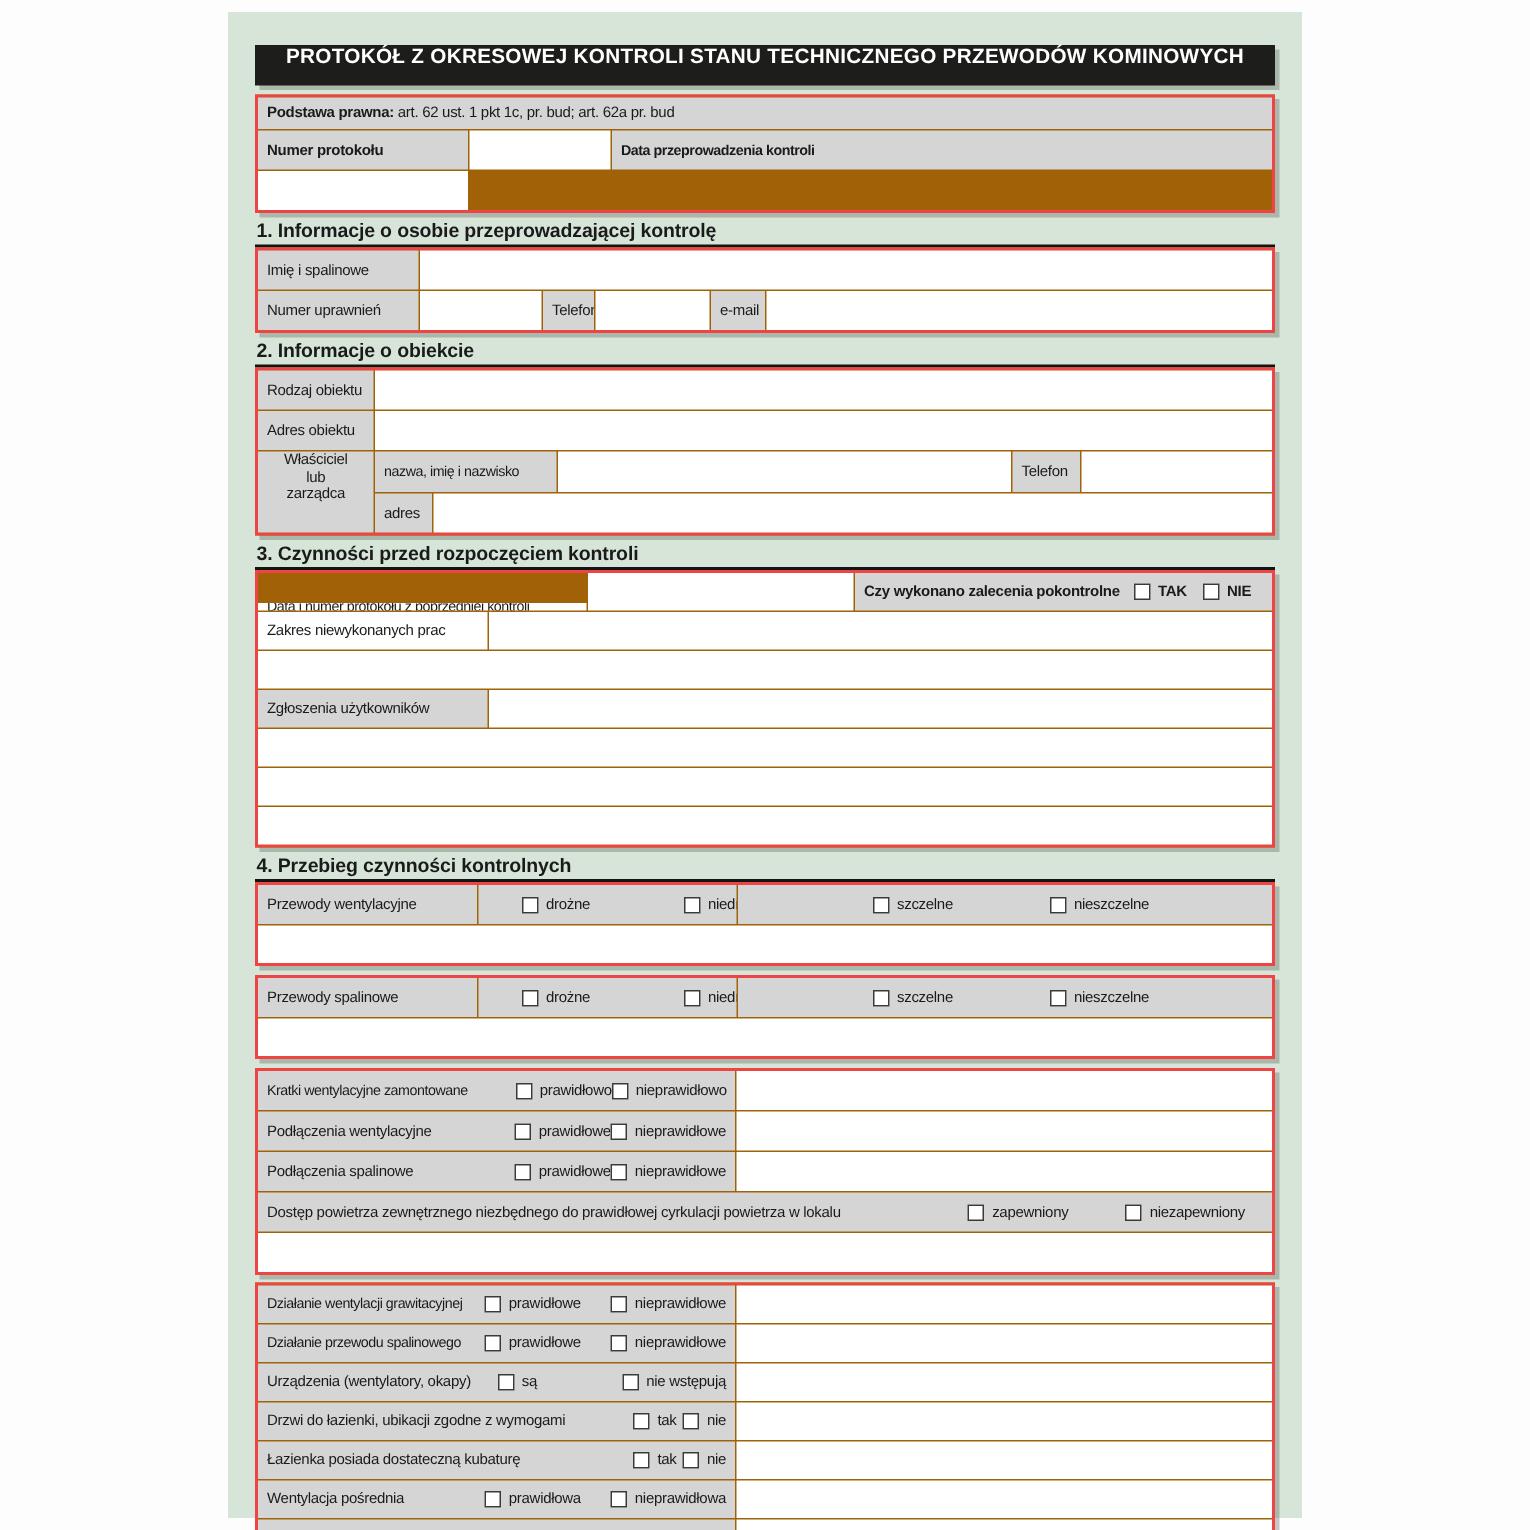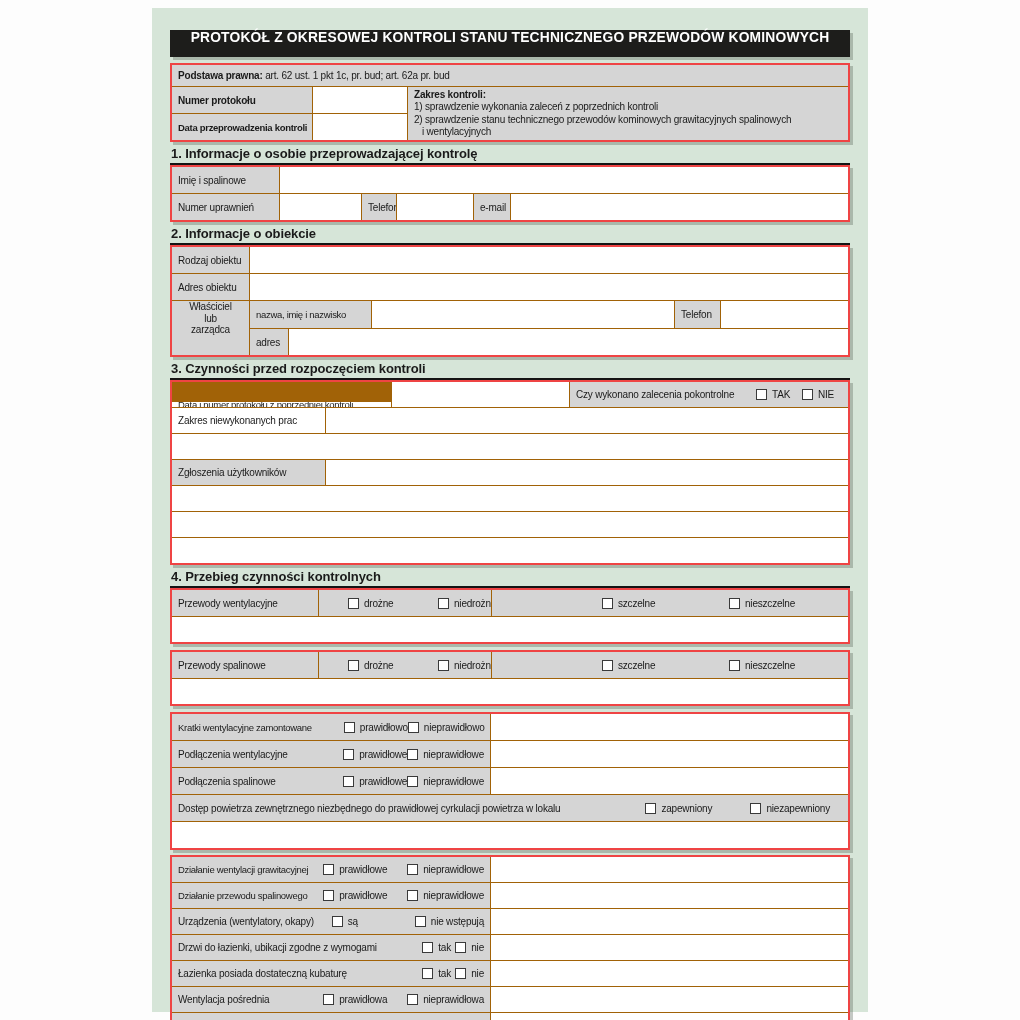--- a/index.html
+++ b/index.html
@@ -33,28 +33,28 @@
   
   .t-s2 { grid-template-columns:77px 38px 82px 1fr 45px 127px; grid-template-rows:26px 26px 27px 26px; }
   .owner { grid-column:1; grid-row:3 / span 2; flex-direction:column; justify-content:flex-start;
            line-height:11.5px; text-align:center; }
   .oname { grid-column:2 / span 2; }
   .oaddr-i { grid-column:3/-1; }
   
   .t-s3 { grid-template-columns:153px 65px 177px 1fr; grid-auto-rows:25px; }
   .prev-l { grid-column:1 / span 2;margin-top:20px; }
   .full { grid-column:1/-1; }
-  .rec { justify-content:flex-start; }
+  .rec { justify-content:flex-start;font-weight:bold; }
   .rec .opts { margin-left:auto; display:flex; }
   .rec .opt { width:46px; }
   .rec .opt:last-child { width:40px; }
   
   .t-s4 { grid-template-columns:146px 172px 1fr; grid-template-rows:26px 25px; margin-bottom:6px; }
-  .zone1 { padding-left:29px; } .zone1 .opt { width:90px; }
-  .zone2 { padding-left:90px; } .zone2 .opt { width:107px;margin-left:20px; }
+  .zone1 { padding-left:29px; } .zone1 .opt { width:108px; }
+  .zone2 { padding-left:90px; } .zone2 .opt { width:118px; }
   
   .t-s4c { grid-template-columns:318px 1fr; grid-auto-rows:26px; margin-bottom:5px; }
   .fit .lbl { flex:1; } .fit .opt:nth-of-type(1){ width:62px; } .fit .opt:nth-of-type(2){ width:96px;justify-content:flex-end; }
   .air { padding-right:18px; } .air .lbl { flex:1; }
   .air .opt:nth-of-type(1){ width:102px; } .air .opt:nth-of-type(2){ width:105px; }
   
   .t-s4d { grid-template-columns:318px 1fr; grid-auto-rows:25px; }
   .frow .lbl { flex:1; }
   .row-p .opt:nth-of-type(1){ width:64px; }  .row-p .opt:nth-of-type(2){ width:84px; }
   .row-u .opt:nth-of-type(1){ width:50px; }  .row-u .opt:nth-of-type(2){ width:83px;align-items:center; }
@@ -69,26 +69,20 @@
     <span>PROTOKÓŁ Z OKRESOWEJ KONTROLI STANU TECHNICZNEGO PRZEWODÓW KOMINOWYCH</span>
   </div>
 
   <div class="tbl t-legal">
     <div class="c gray legal-row">
       <span class="b">Podstawa prawna:</span>&nbsp;
       <span>art. 62 ust. 1 pkt 1c, pr. bud; art. 62a pr. bud</span>
     </div>
     <div class="c gray b">Numer protokołu</div>
     <div class="c"></div>
-    <div class="c gray zakres">
-      <span class="b">Zakres kontroli:</span>
-      <span>1) sprawdzenie wykonania zaleceń z poprzednich kontroli</span>
-      <span>2) sprawdzenie stanu technicznego przewodów kominowych grawitacyjnych spalinowych</span>
-      <span style="padding-left:8px">i wentylacyjnych</span>
-    </div>
     <div class="c gray b tight">Data przeprowadzenia kontroli</div>
     <div class="c"></div>
   </div>
 
   <div class="sec-head">1. Informacje o osobie przeprowadzającej kontrolę</div>
   <div class="tbl t-s1">
     <div class="c gray">Imię i spalinowe</div>
     <div class="c span-rest"></div>
     <div class="c gray">Numer uprawnień</div>
     <div class="c"></div>

